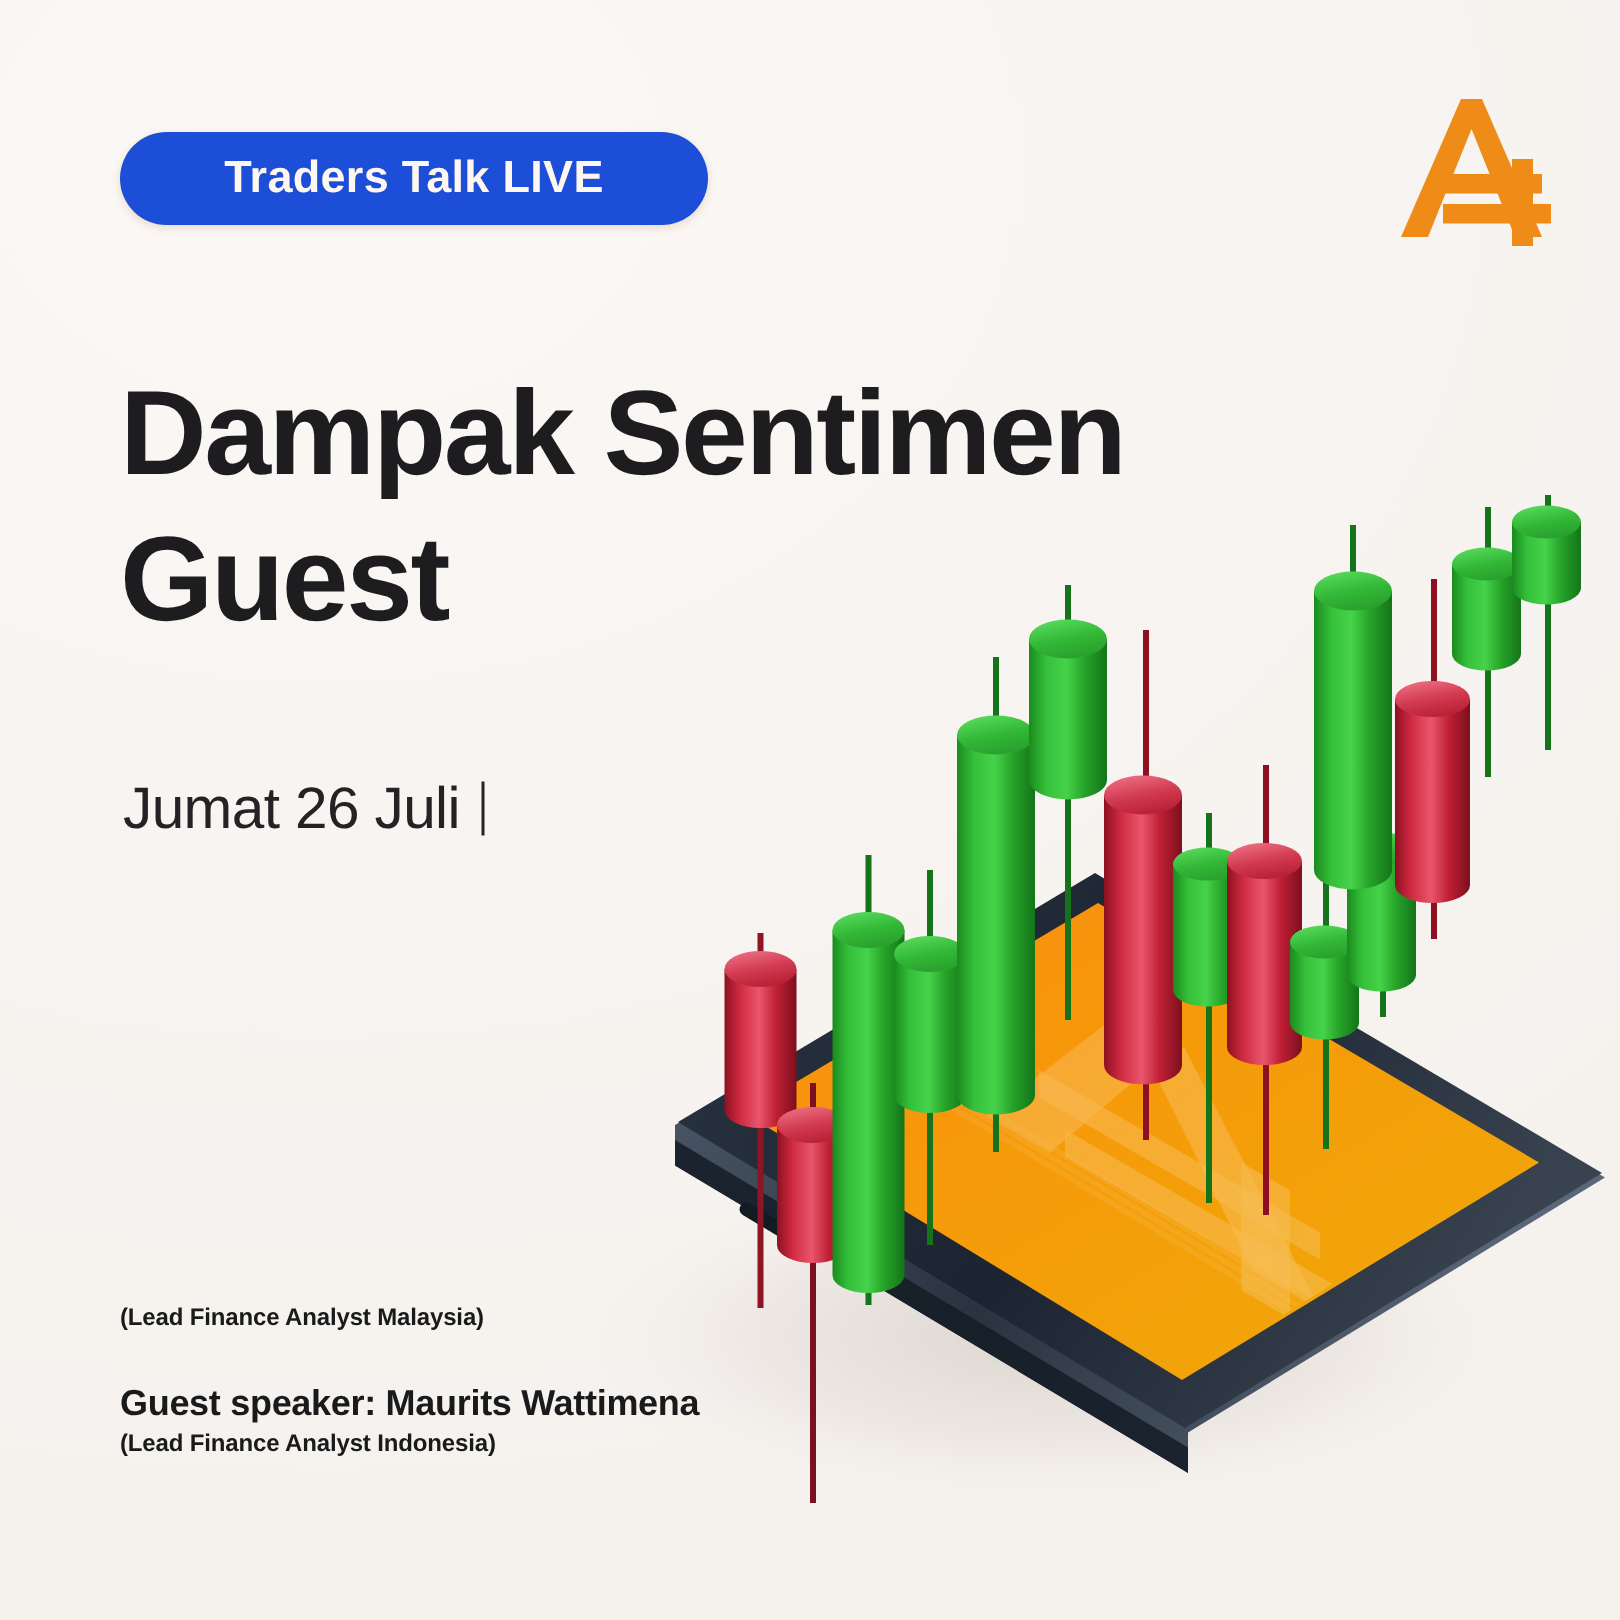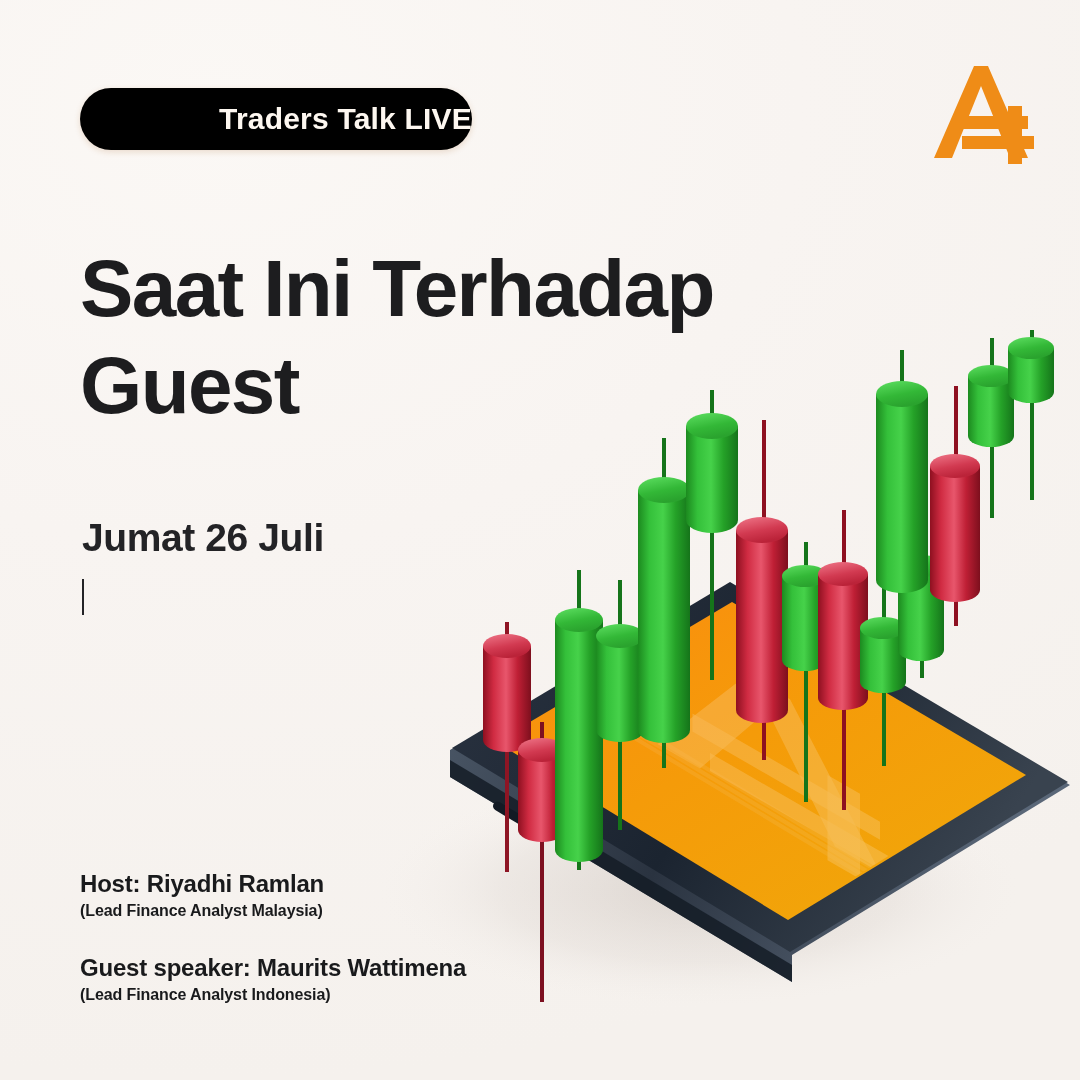--- a/index.html
+++ b/index.html
@@ -27,24 +27,24 @@
   }
 
   
   .badge {
     position: absolute;
     left: 80px;
     top: 88px;
     width: 392px;
     height: 62px;
     border-radius: 999px;
-    background: #000000;
+    background: #1d4ed8;
     display: flex;
     align-items: center;
-    justify-content: flex-end;
+    justify-content: center;
     box-shadow: 0 2px 6px rgba(160, 90, 20, 0.18);
   }
   .badge-label {
     color: #fdf7f0;
     font-size: 30px;
     font-weight: 700;
     letter-spacing: 0.2px;
   }
 
   
@@ -61,27 +61,26 @@
   }
   .headline .hl-line { display: block; white-space: nowrap; }
 
   
   .dateline {
     position: absolute;
     left: 82px;
     top: 516px;
     color: #232326;
     font-size: 39px;
-    font-weight: 700;
+    font-weight: 400;
     letter-spacing: -0.4px;
     white-space: nowrap;
     display: flex;
     align-items: baseline;
     gap: 14px;
-    flex-direction: column;
   }
   .date-sep {
     display: inline-block;
     width: 2px;
     height: 36px;
     background: #232326;
     transform: translateY(5px);
   }
 
   
@@ -330,32 +329,31 @@
         <path d="M 78 48 L 92 48 L 92 106 L 78 106 Z"></path>
       </g>
     </svg>
   </div>
 
   <div class="badge">
     <span class="badge-label">Traders Talk LIVE</span>
   </div>
 
   <h1 class="headline">
-    <span class="hl-line">Saat Ini Terhadap</span>
+    <span class="hl-line">Dampak Sentimen</span>
     <span class="hl-line">Guest</span>
   </h1>
 
   <div class="dateline">
     <span>Jumat 26 Juli</span>
     <span class="date-sep"></span>
   </div>
 
   <div class="credits">
     <div class="credit-block">
-      <div class="credit-name">Host: Riyadhi Ramlan</div>
       <div class="credit-role">(Lead Finance Analyst Malaysia)</div>
     </div>
     <div class="credit-block">
       <div class="credit-name">Guest speaker: Maurits Wattimena</div>
       <div class="credit-role">(Lead Finance Analyst Indonesia)</div>
     </div>
   </div>
 
 </div>
 

